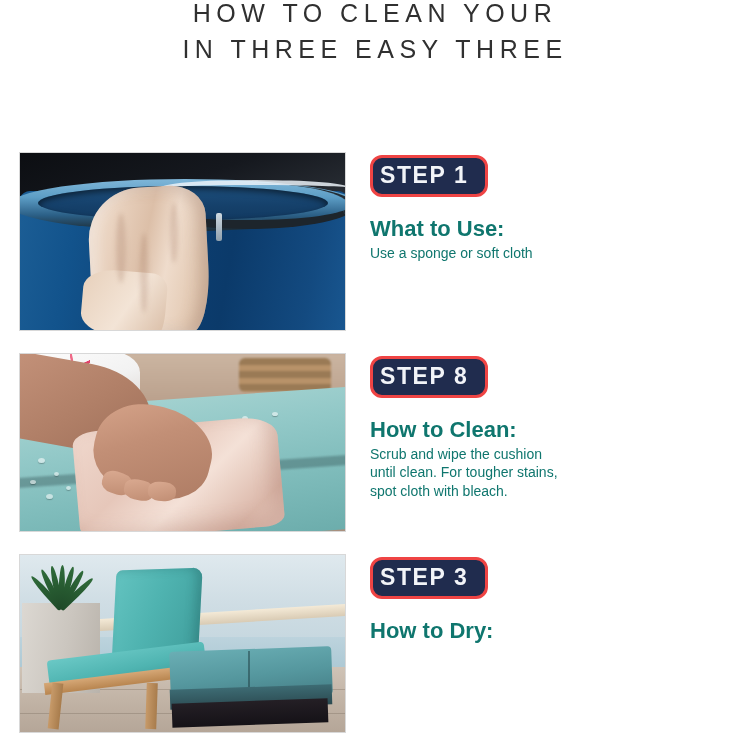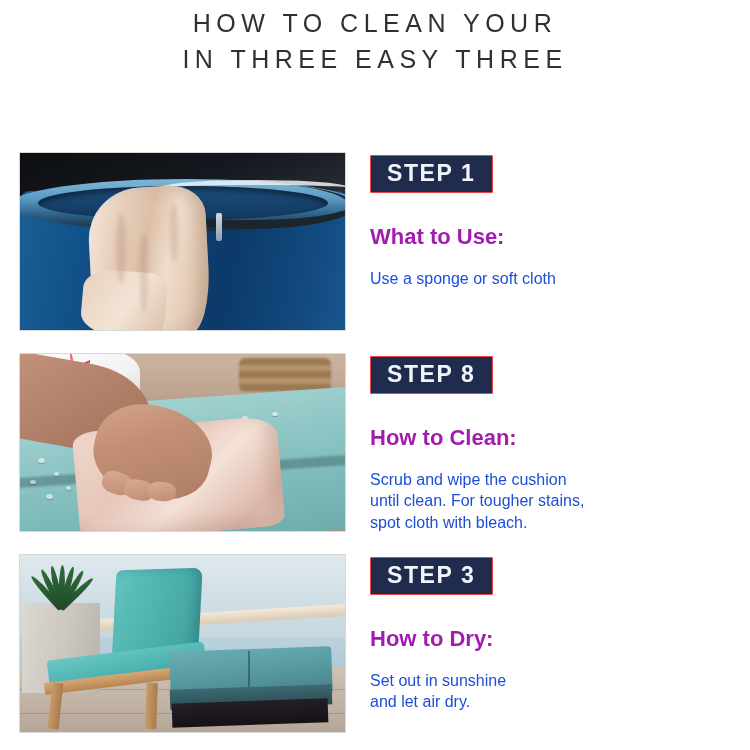--- a/index.html
+++ b/index.html
@@ -11,21 +11,21 @@
     width: 750px;
     height: 750px;
     font-family: "Liberation Sans", sans-serif;
     overflow: hidden;
     position: relative;
   }
 
   
   .header {
     width: 750px;
-    padding-top: 10px;
+    padding-top: 0;
     text-align: center;
   }
   .kicker {
     font-size: 25px;
     letter-spacing: 5.5px;
     color: #303030;
     font-weight: 400;
     line-height: 1.05;
     white-space: nowrap;
   }
@@ -76,39 +76,39 @@
     top: 3px;
     width: 370px;
   }
   .badge {
     display: inline-block;
     background: #202c4e;
     color: #f2f4f8;
     font-size: 23px;
     font-weight: 600;
     letter-spacing: 1.6px;
-    padding: 5px 17px 7px 16px;
-    border-radius: 1px;
-    border: 1px solid #ef4444;
+    padding: 5px 17px 7px 7px;
+    border-radius: 12px;
+    border: 3px solid #ef4444;
     line-height: 1.05;
     box-sizing: border-box;
   }
   .step-head {
     font-size: 22px;
     font-weight: 700;
-    color: #a21caf;
-    margin-top: 30px;
+    color: #0f766e;
+    margin-top: 18px;
     line-height: 1.25;
   }
   .step-body {
-    font-size: 16px;
+    font-size: 14px;
     font-weight: 400;
-    color: #1d4ed8;
+    color: #0f766e;
     line-height: 1.34;
-    margin-top: 17px;
+    margin-top: 1px;
   }
   .step-body div { white-space: nowrap; }
 
   
   .p1-bg {
     position: absolute; inset: 0;
     background:
       linear-gradient(160deg, #0c0e12 0%, #15181e 30%, #2c3138 58%, #565c63 80%, #6e747a 100%);
   }
   .p1-bucket {
@@ -400,20 +400,16 @@
       <div class="p3-leg" style="left:30px;top:128px;transform:rotate(6deg);"></div>
       <div class="p3-leg" style="left:126px;top:128px;transform:rotate(2deg);"></div>
       <div class="p3-pad-top"></div>
       <div class="p3-pad-seam" style="left:228px;top:96px;height:44px;"></div>
       <div class="p3-pad-mid"></div>
       <div class="p3-pad-bot"></div>
     </div>
     <div class="textcol">
       <div class="badge">STEP 3</div>
       <div class="step-head">How to Dry:</div>
-      <div class="step-body">
-        <div>Set out in sunshine</div>
-        <div>and let air dry.</div>
-      </div>
     </div>
   </div>
 
 </div>
 
 </body></html>

